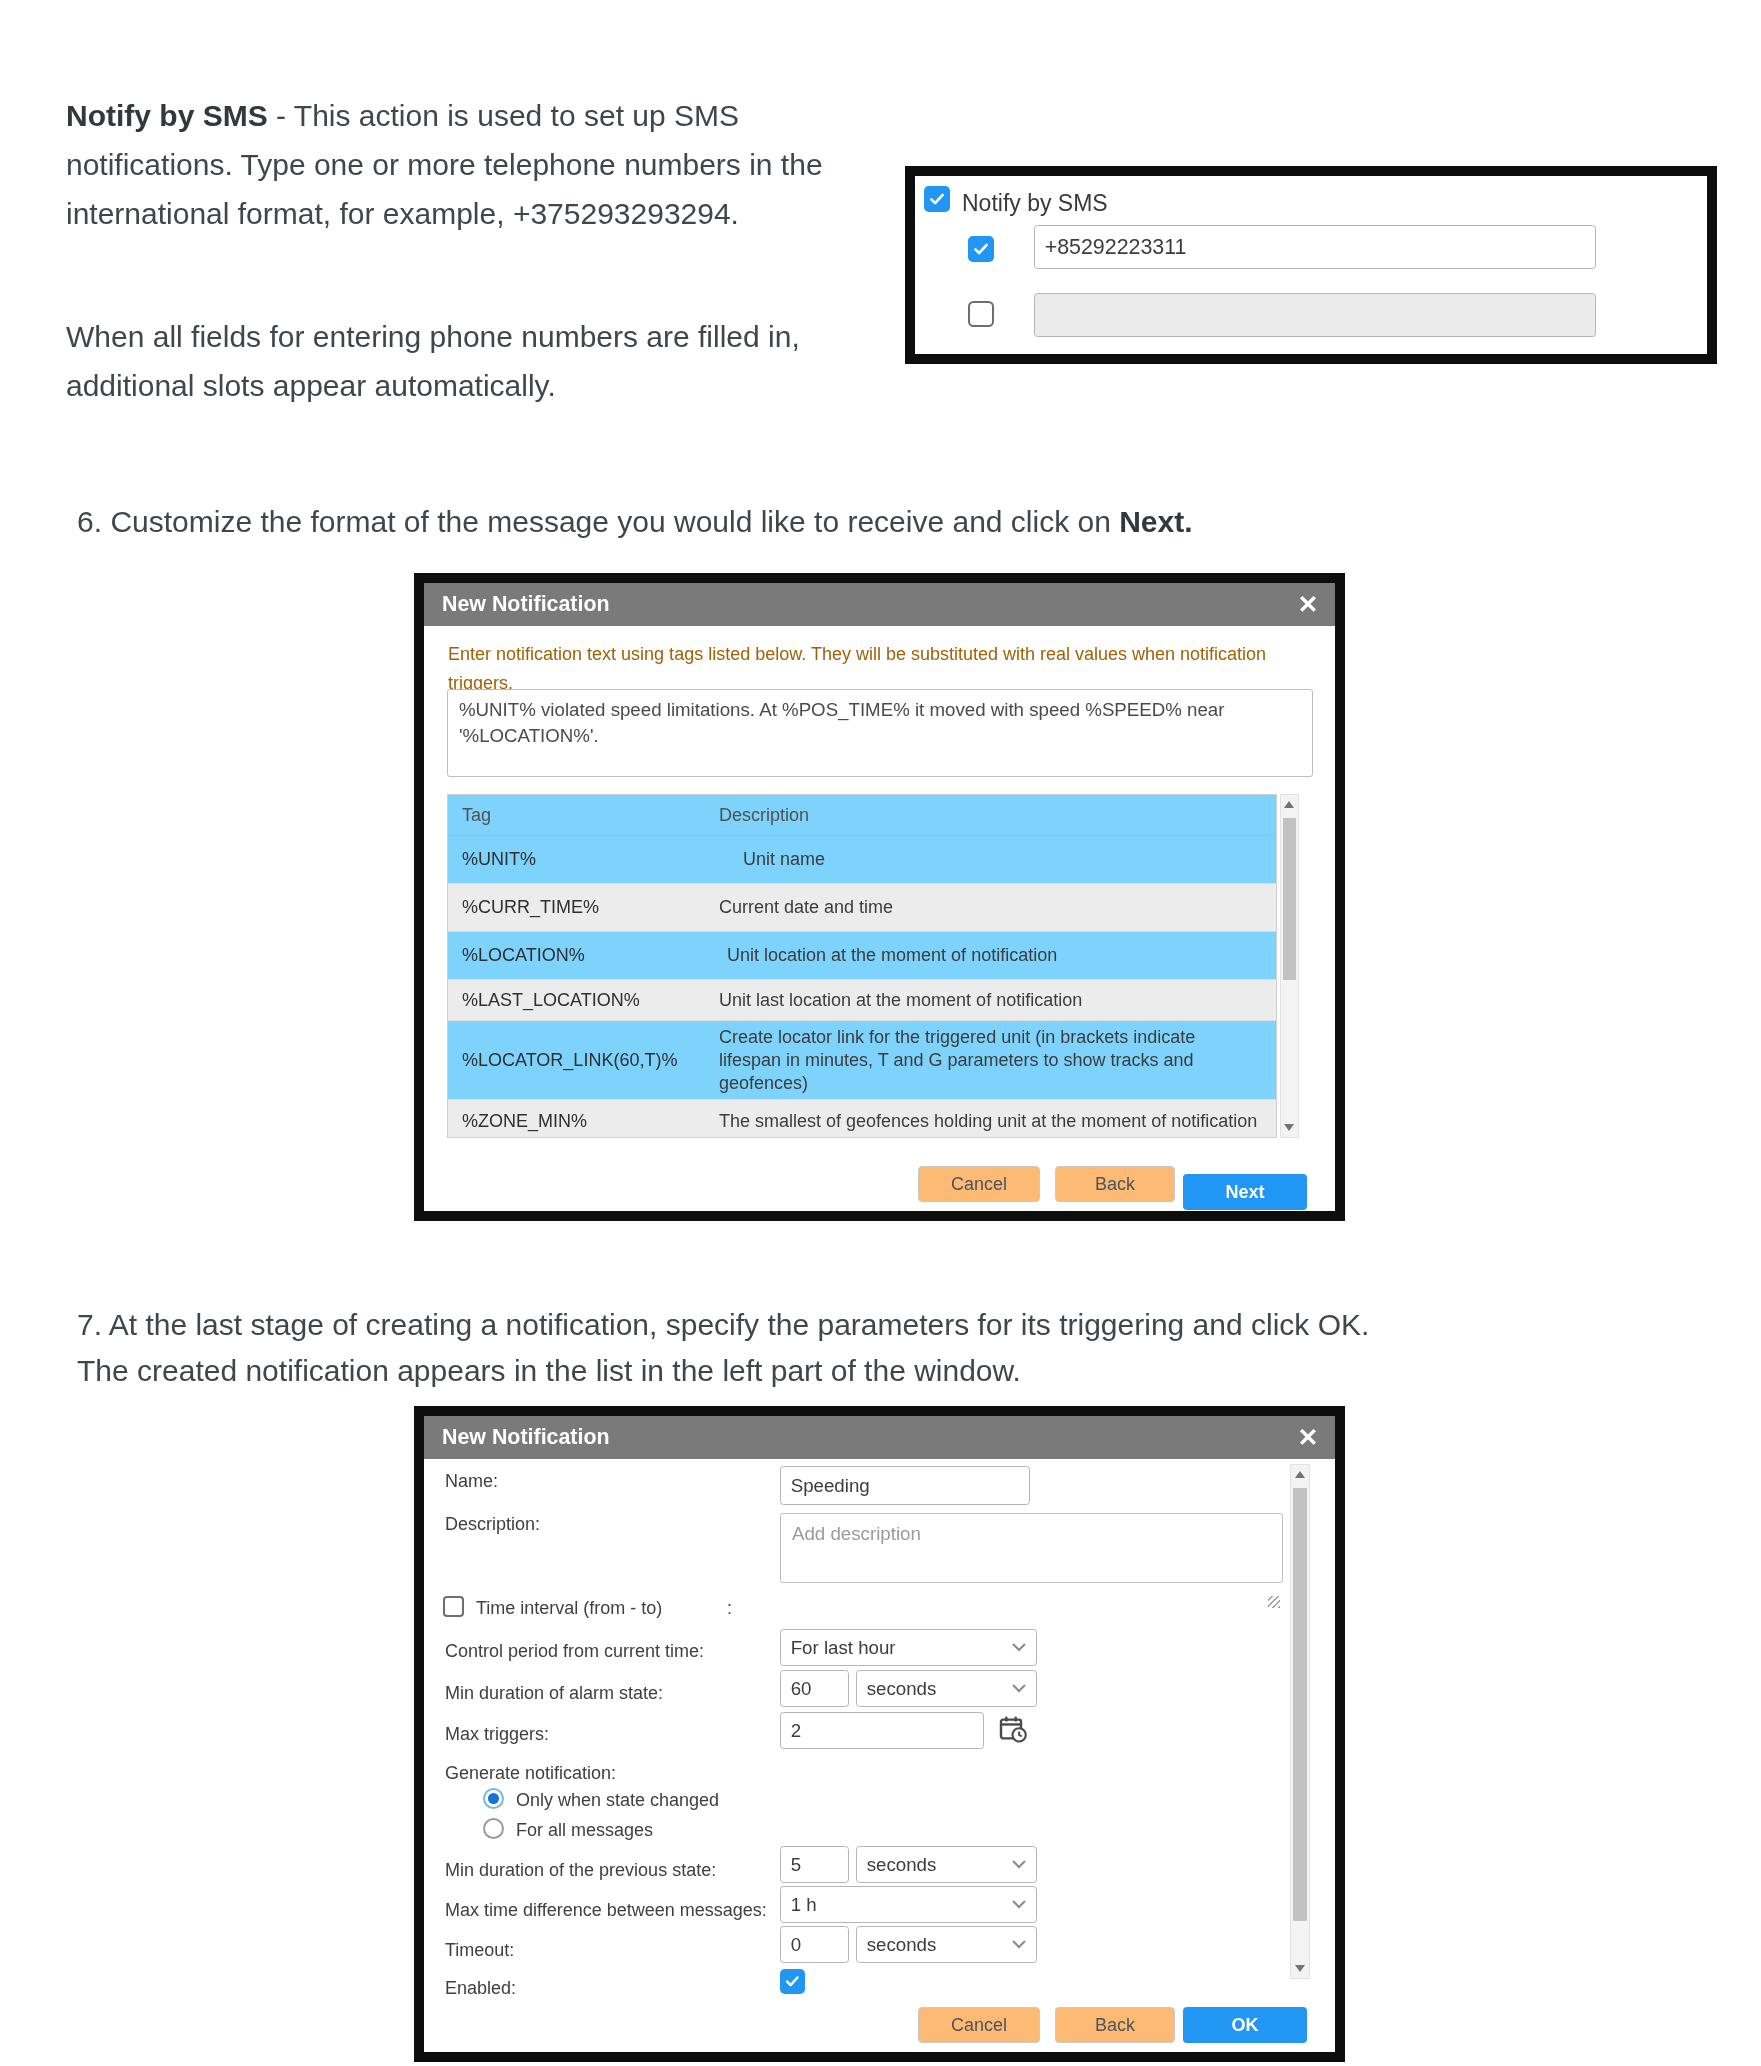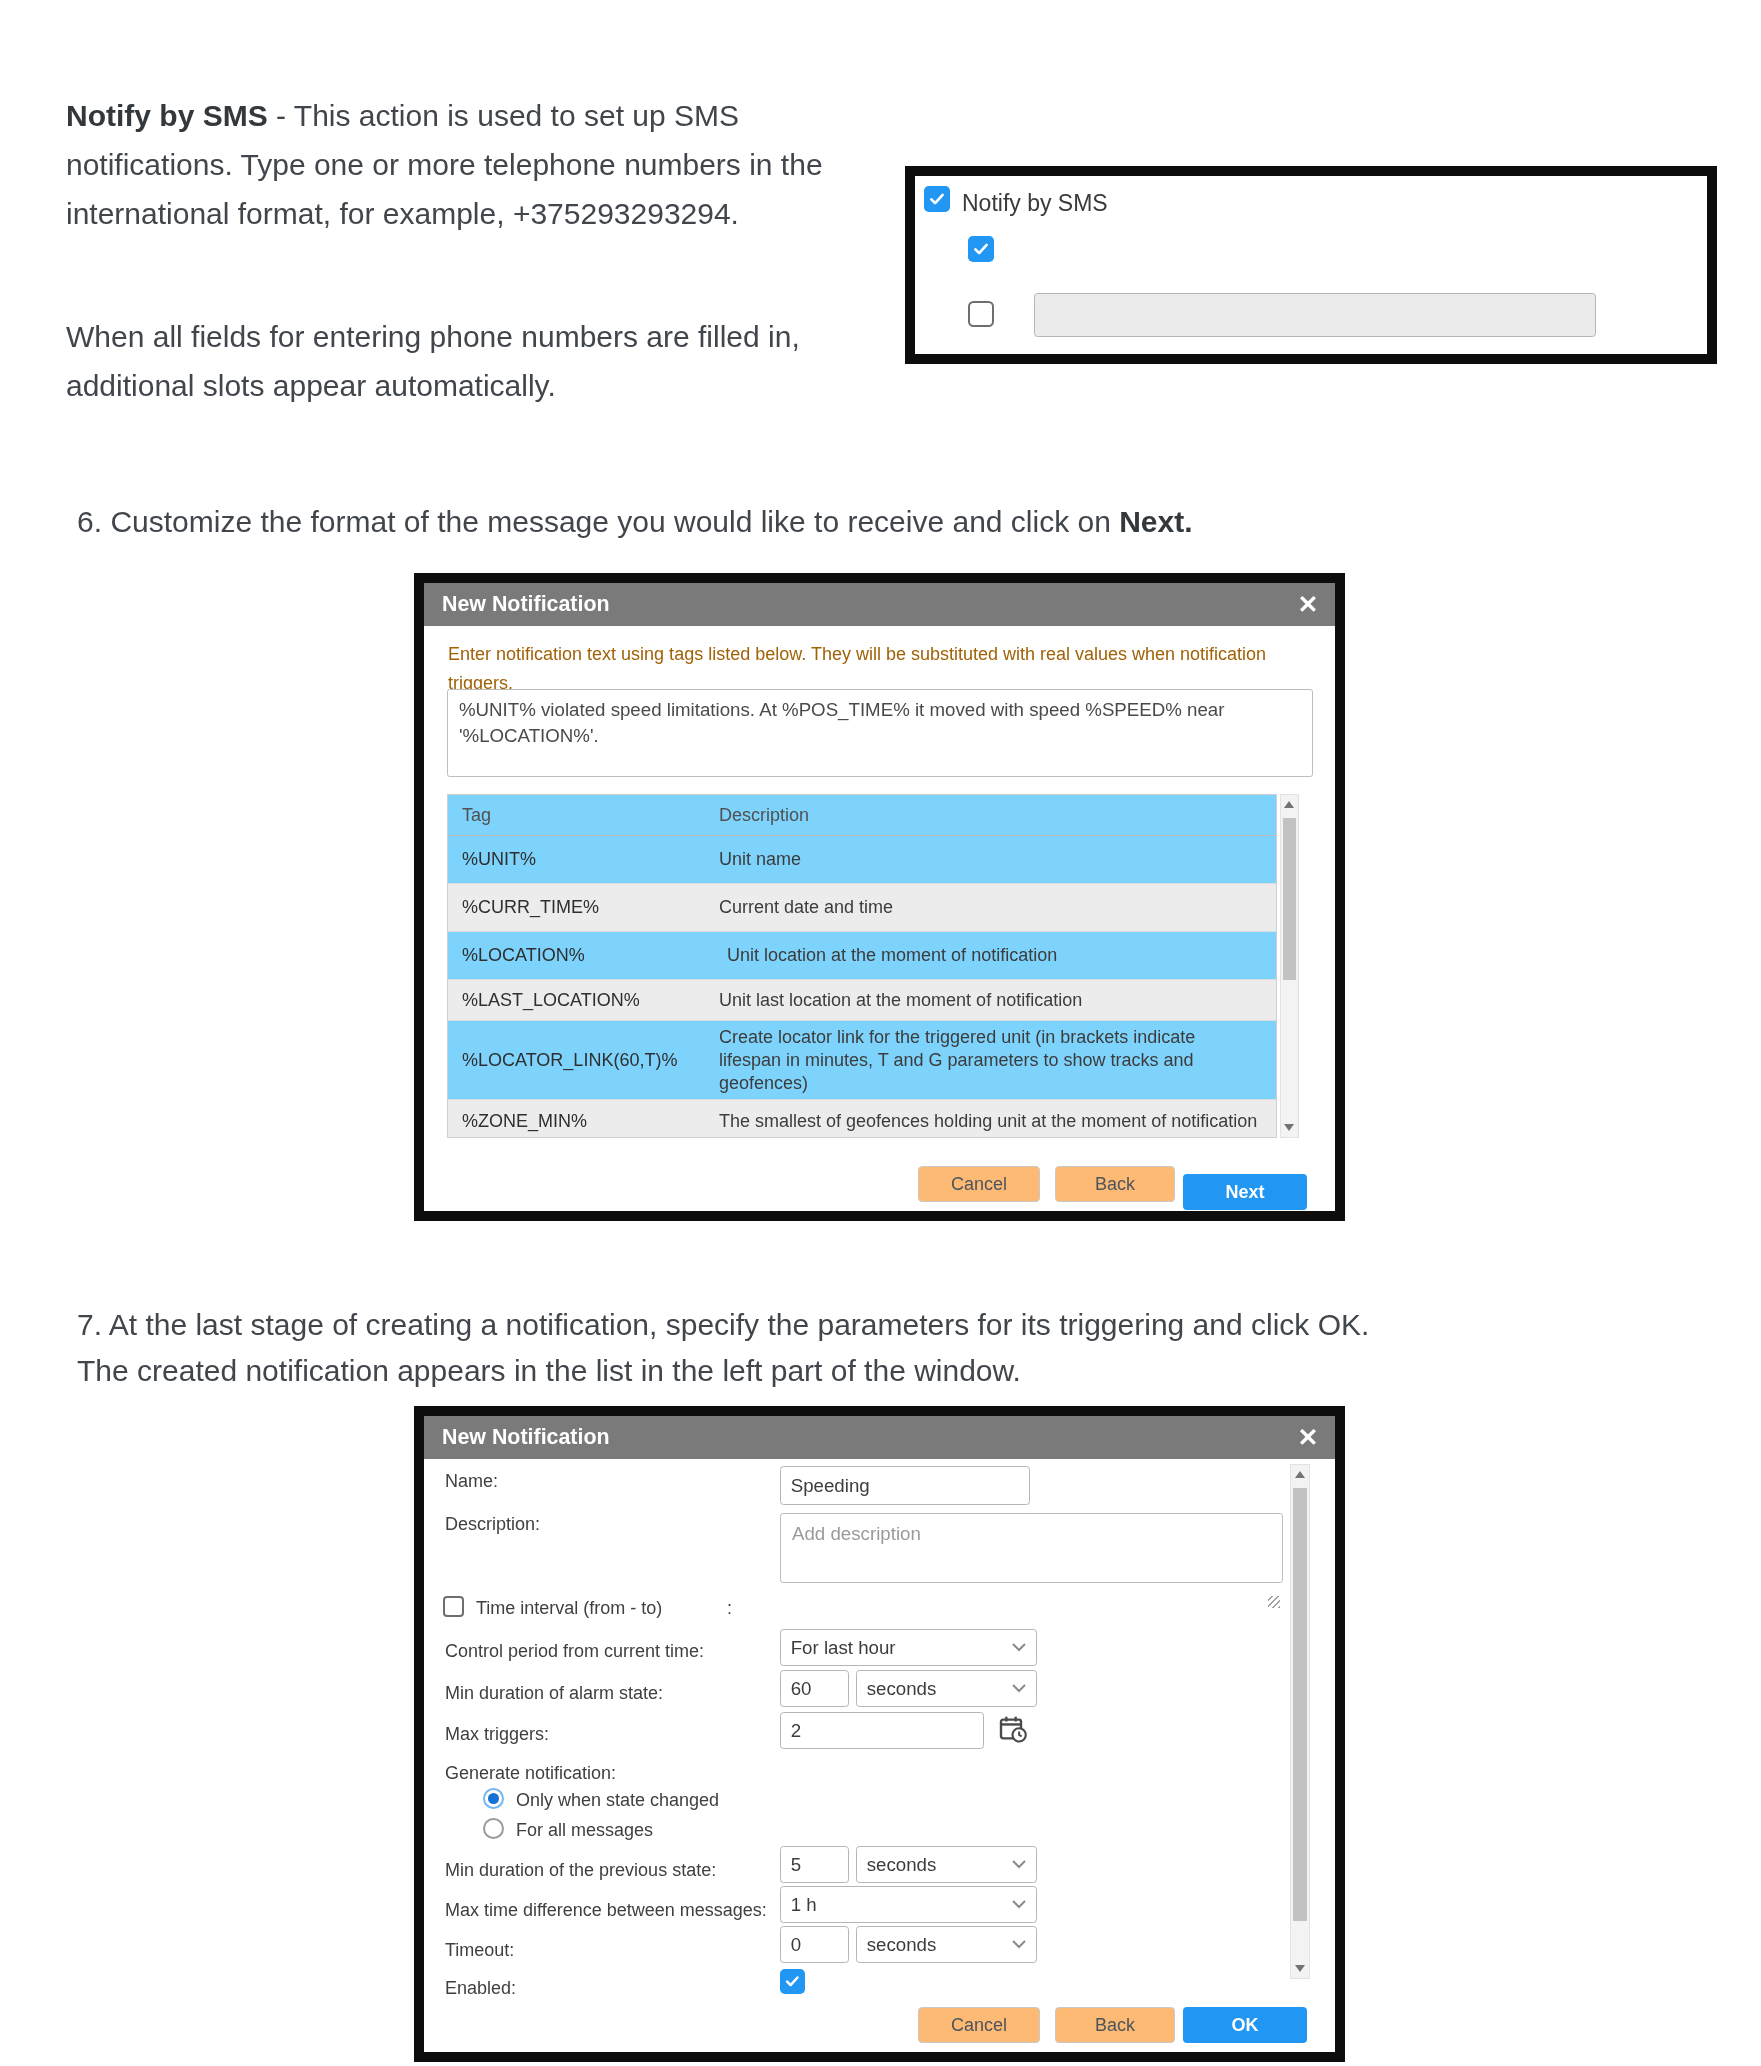--- a/index.html
+++ b/index.html
@@ -82,20 +82,21 @@
           <path d="M4.5 12.5l5 5 10-11" stroke="#ffffff" stroke-width="3.6" fill="none" stroke-linecap="round" stroke-linejoin="round"></path>
         </svg>
     </div>
     <div class="lbl" style="left:47px;top:14px;font-size:23px;color:#3a3a3a;">Notify by SMS</div>
 
     <div class="cb on" style="left:53px;top:60px;width:26px;height:26px;">
       <svg width="18" height="18" viewBox="0 0 24 24">
           <path d="M4.5 12.5l5 5 10-11" stroke="#ffffff" stroke-width="3.6" fill="none" stroke-linecap="round" stroke-linejoin="round"></path>
         </svg>
     </div>
+    <input class="inp" style="left: 119px; top: 49px; width: 562px; height: 44px; font-size: 21.4px;" value="+85292223311">
 
     <div class="cb off" style="left:53px;top:125px;width:26px;height:26px;"></div>
     <input class="inp" style="left: 119px; top: 117px; width: 562px; height: 44px; font-size: 21.4px;" disabled="" value="">
   </div>
 
   <div class="step" style="left:77px;top:499px;width:1554px;">
     <span>6.</span>
     <span>Customize the format of the message you would like to receive and click on </span><b>Next.</b>
   </div>
 
@@ -106,21 +107,21 @@
 
     <div class="lbl" style="left:24px;top:57px;width:867px;white-space:normal;line-height:29px;color:#a16207;">Enter notification text using tags listed below. They will be substituted with real values when notification triggers.</div>
 
     <textarea class="ta" style="left: 23px; top: 106px; width: 866px; height: 88px;">%UNIT% violated speed limitations. At %POS_TIME% it moved with speed %SPEED% near '%LOCATION%'.</textarea>
 
     <div class="ttable" style="left:23px;top:211px;width:830px;height:344px;">
       <div class="trow thead" style="height:41px;">
         <div class="c1">Tag</div>
         <div class="c2">Description</div>
       </div>
-      <div class="trow" style="height:48px;">
+      <div class="trow" style="height:48px;gap:24px;">
         <div class="c1">%UNIT%</div>
         <div class="c2">Unit name</div>
       </div>
       <div class="trow alt" style="height:48px;">
         <div class="c1">%CURR_TIME%</div>
         <div class="c2">Current date and time</div>
       </div>
       <div class="trow" style="height:48px;gap:8px;">
         <div class="c1">%LOCATION%</div>
         <div class="c2">Unit location at the moment of notification</div>

